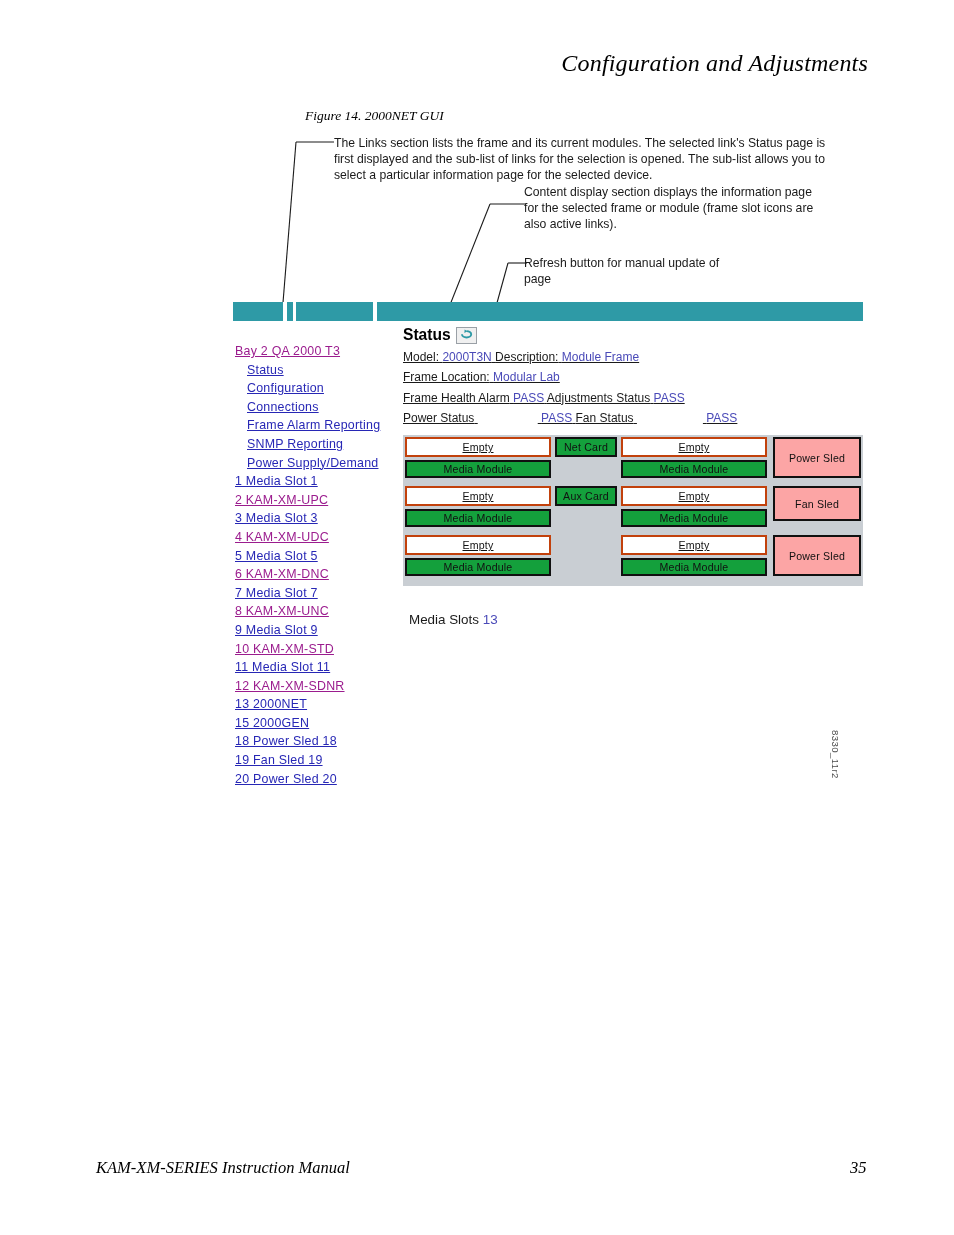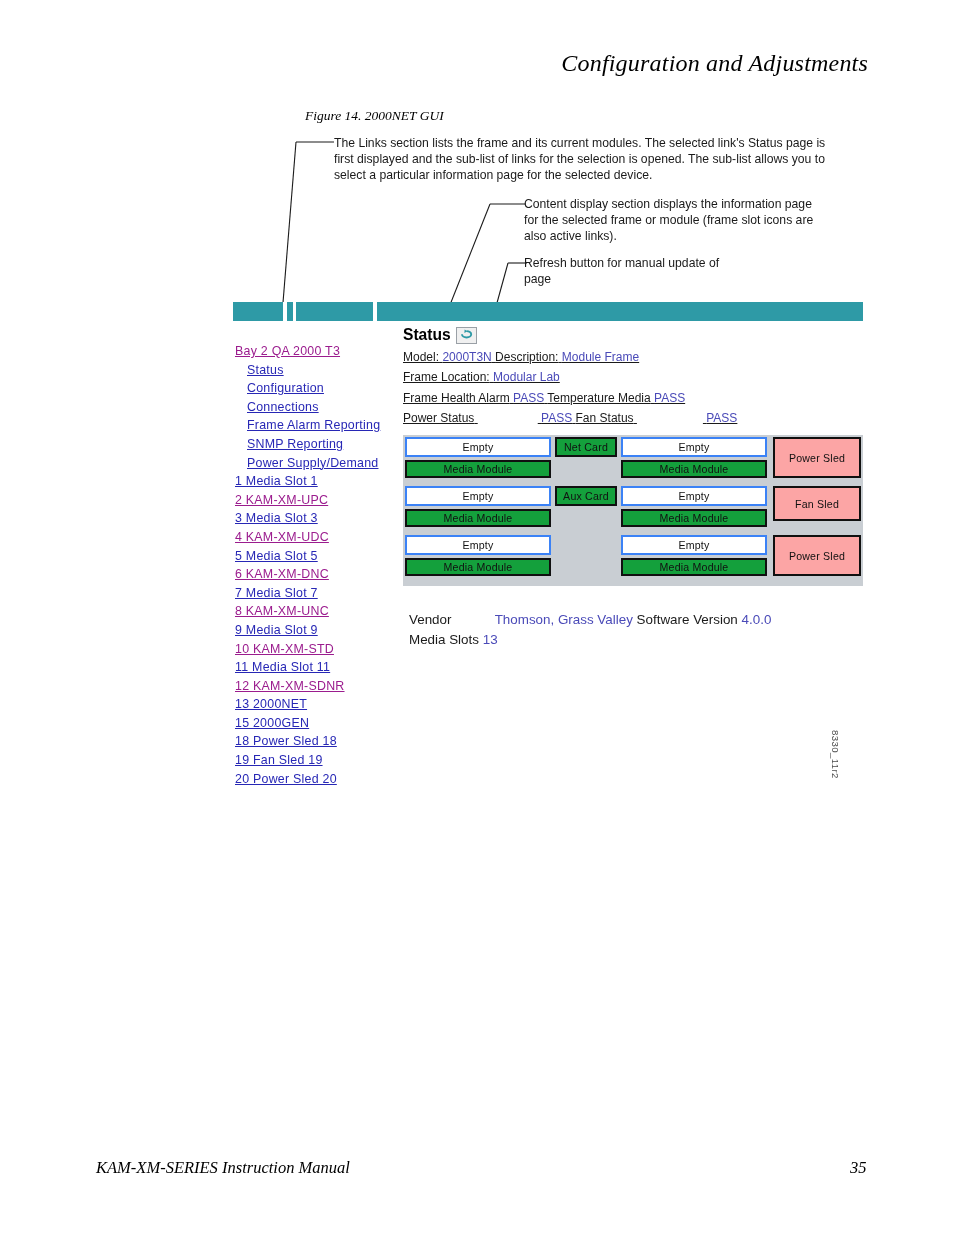--- a/index.html
+++ b/index.html
@@ -56,21 +56,21 @@
 
   
   .callout {
     position: absolute;
     font-family: "Liberation Sans", sans-serif;
     font-size: 12.2px;
     line-height: 16.2px;
     color: #1a1a1a;
   }
   #callout-links  { left: 334px; top: 135px; width: 500px; }
-  #callout-content{ left: 524px; top: 196px; width: 300px; }
+  #callout-content{ left: 524px; top: 184px; width: 300px; }
   #callout-refresh{ left: 524px; top: 255px; width: 220px; }
 
   .leader { position: absolute; pointer-events: none; }
 
   
   #gui {
     position: absolute;
     left: 233px;
     top: 302px;
     width: 630px;
@@ -170,21 +170,21 @@
   .cell {
     position: absolute;
     box-sizing: border-box;
     font-size: 10.6px;
     display: flex;
     align-items: center;
     justify-content: center;
     color: #111;
     letter-spacing: .2px;
   }
-  .cell.empty  { background:#ffffff; border:2px solid #3b82f6; }
+  .cell.empty  { background:#ffffff; border:2px solid #c2410c;text-decoration:underline; }
   .cell.green  { background:#14a03c; border:2px solid #101010; }
   .cell.sled   { background:#fca5a5; border:2px solid #101010;text-align:right; }
 
   
   #properties {
     position: absolute;
     left: 170px;
     top: 308px;
     width: 440px;
   }
@@ -311,21 +311,21 @@
     </div>
 
     <div class="status-line">
       <span class="lbl">Frame Location:</span>
       <span class="v">Modular Lab</span>
     </div>
 
     <div class="status-line">
       <span class="lbl">Frame Health Alarm</span>
       <span class="v">PASS</span>
-      <span class="lbl">Temperature Media</span>
+      <span class="lbl">Adjustments Status</span>
       <span class="v">PASS</span>
     </div>
 
     <div class="status-line">
       <span class="lbl">Power Status</span>
       <span class="sp-wide"></span>
       <span class="v">PASS</span>
       <span class="lbl">Fan Status</span>
       <span class="sp-wide2"></span>
       <span class="v">PASS</span>
@@ -350,27 +350,20 @@
 
     <div class="cell empty" style="left:2px;  top:100px;width:146px; height:20px;">Empty</div>
     <div class="cell empty" style="left:218px;top:100px;width:146px; height:20px;">Empty</div>
     <div class="cell green" style="left:2px;  top:123px;width:146px; height:18px;">Media Module</div>
     <div class="cell green" style="left:218px;top:123px;width:146px; height:18px;">Media Module</div>
     <div class="cell sled" style="left:370px;top:100px;width:88px; height:41px;">Power Sled</div>
   </div>
 
   <div id="properties">
     <div class="prop-line">
-      <span class="lbl">Vendor</span>
-      <span class="prop-gap"></span>
-      <span class="v">Thomson, Grass Valley</span>
-      <span class="lbl">Software Version</span>
-      <span class="v">4.0.0</span>
-    </div>
-    <div class="prop-line">
       <span class="lbl">Media Slots</span>
       <span class="v">13</span>
     </div>
   </div>
 
 </div>
 
 <div class="fig-id">8330_11r2</div>
 
 <div class="page-foot-left">KAM-XM-SERIES Instruction Manual</div>

